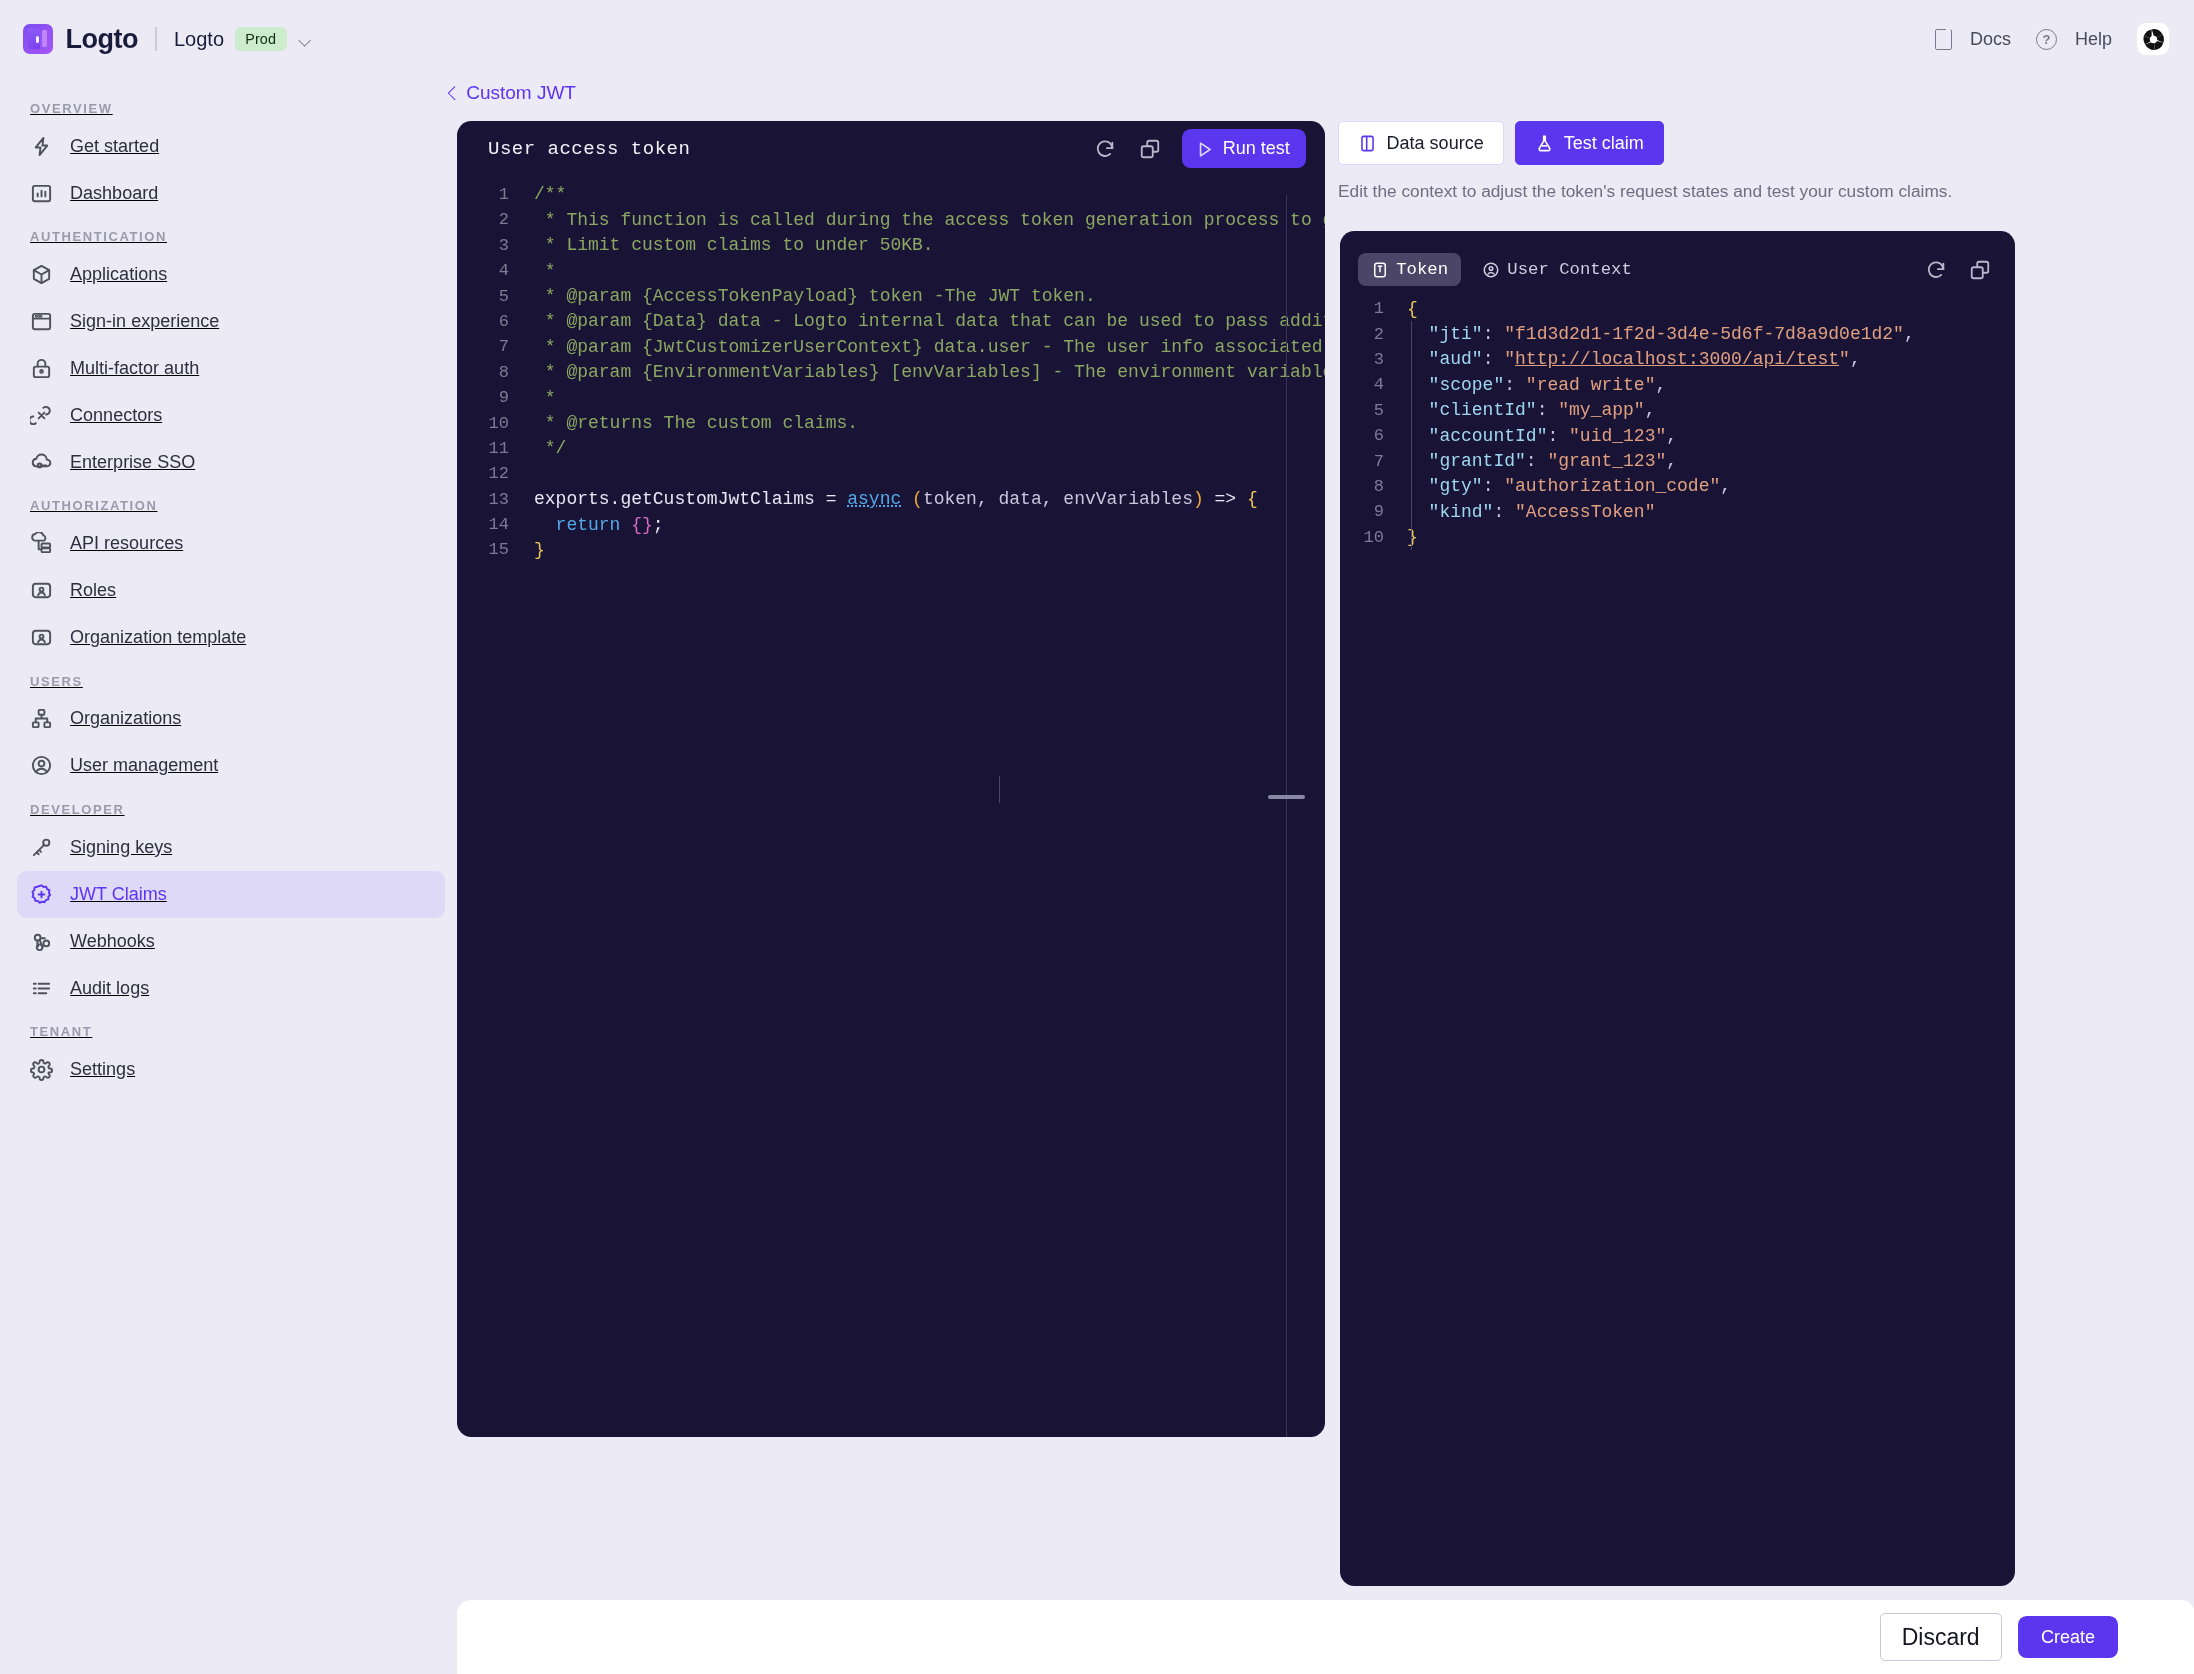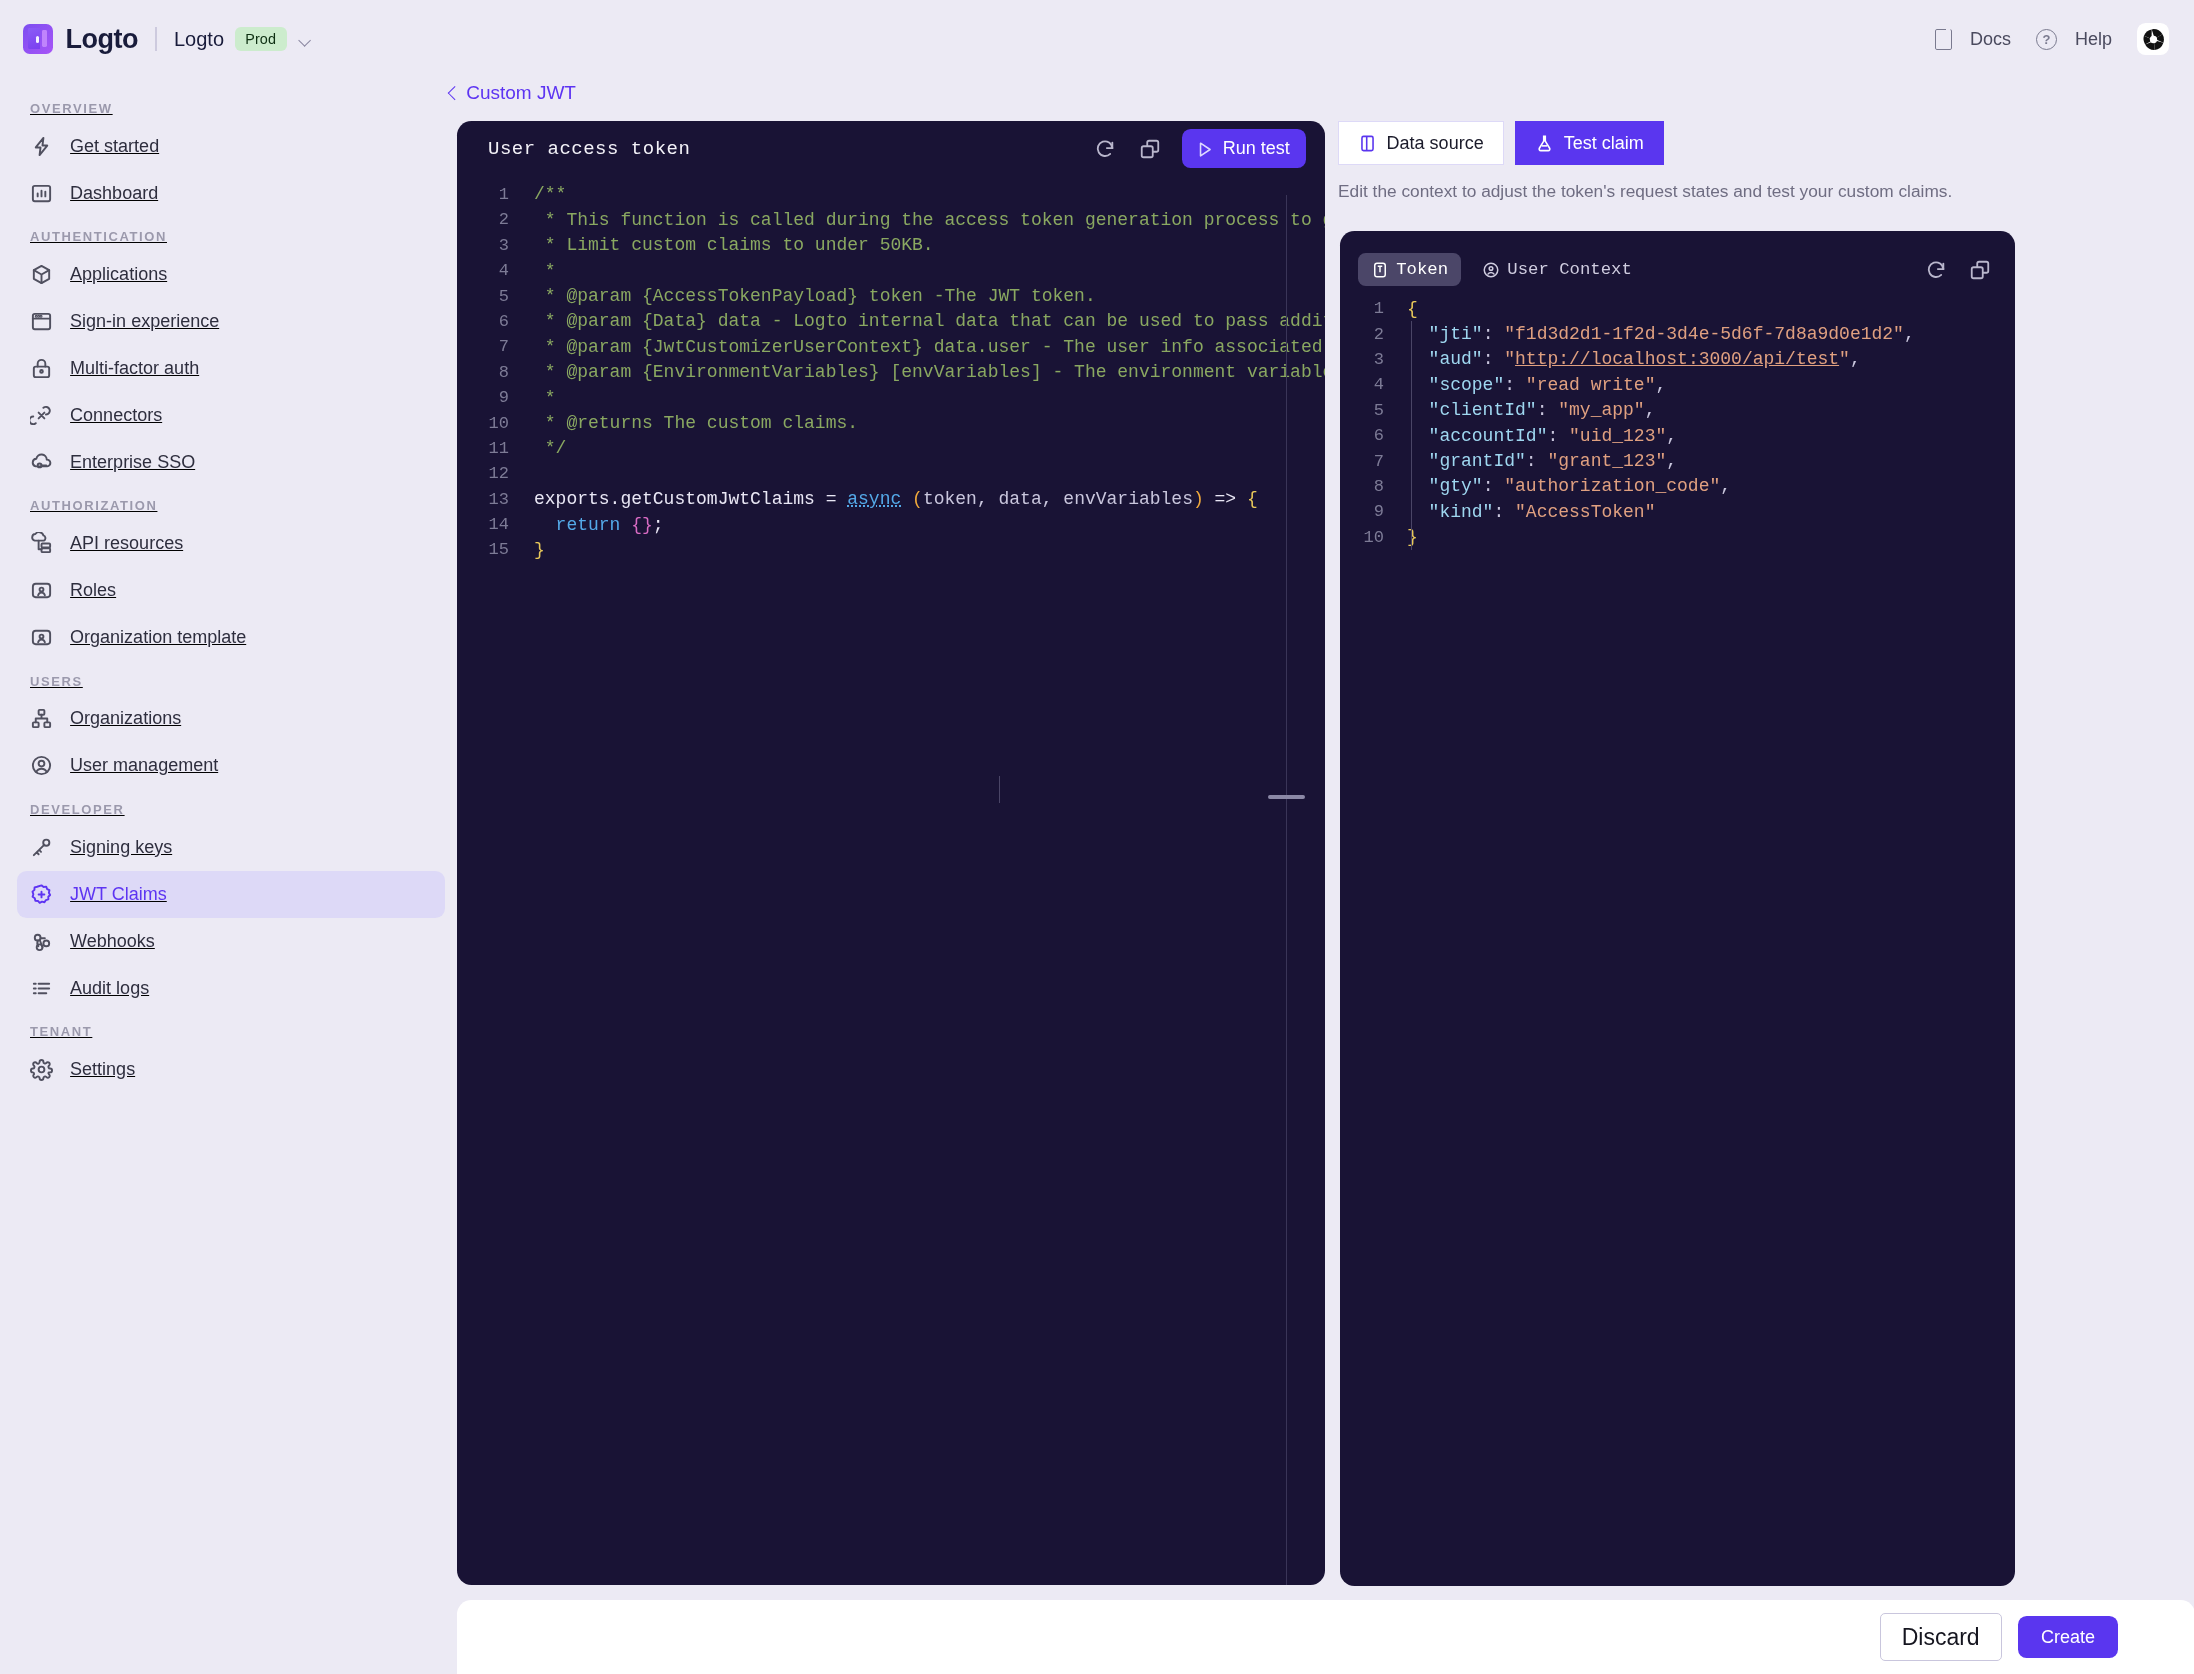--- a/index.html
+++ b/index.html
@@ -79,21 +79,21 @@
   .breadcrumb {
     position:absolute; left:446px; top:82px;
     display:flex; align-items:center; gap:7.7px;
     font-size:19px; color:#5d34f2; cursor:pointer;
   }
   .bc-arrow { width:12.5px;height:12.5px;position:relative;}
   .bc-arrow::before{content:"";position:absolute;left:3.8px;top:1.4px;width:8.6px;height:8.6px;
     border-left:1.9px solid #5d34f2;border-bottom:1.9px solid #5d34f2;transform:rotate(45deg);}
 
   .editor-panel {
-    position:absolute; left:457px; top:121px; width:868px; height:1464px;
+    position:absolute; left:457px; top:121px; width:868px; height:1316px;
     background:#191335; border-radius:14.4px; overflow:hidden;
   }
   .editor-head { height:55px; display:flex; align-items:center; padding:0 19px 0 31px; }
   .editor-title { font-family:"Liberation Mono", monospace; font-size:19px; color:#f3f2f8; letter-spacing:0.5px;}
   .editor-actions { margin-left:auto; display:flex; align-items:center; gap:18px; }
   .ico-btn { width:27px;height:27px;display:flex;align-items:center;justify-content:center;cursor:pointer;}
   .ico-btn svg { width:22px;height:22px; }
   .run-btn {
     display:flex; align-items:flex-end; gap:8.6px; background:#5a36ef; color:#fff;
     border:none; border-radius:8.6px; padding:8.6px 16.3px 8.6px 13.4px;
@@ -113,21 +113,21 @@
   .vr { color:#c9c6dd; }
   .underline-sq { text-decoration: underline; text-decoration-style: dotted; text-decoration-color:#54a9e8;}
   .indent-guide { position:absolute; left:542px; top:600px; width:1.4px; height:27px; background:#4a4566; }
   .edge-rule { position:absolute; left:829px; top:19px; width:1px; height:1391px; background:#3a3558; }
   .hscroll-thumb { position:absolute; left:811px; top:619px; width:37px; height:3.8px; background:#8b88a6; border-radius:1.9px; }
 
   
   .right-col { position:absolute; left:1338px; top:121px; width:681px; }
   .seg { display:flex; gap:11.5px; }
   .seg-btn {
-    display:flex; align-items:center; gap:9.6px; border-radius:0; cursor:pointer;
+    display:flex; align-items:center; gap:9.6px; border-radius:5px; cursor:pointer;
     padding:10.6px 19px; font-size:18px; font-family:"Liberation Sans",sans-serif;
   }
   .seg-btn.inactive { background:#ffffff; color:#1a1a2a; border:1px solid #ddd9f7; }
   .seg-btn.active { background:#5a36ef; color:#ffffff; border:1px solid #5a36ef; }
   .seg-btn svg { width:19px;height:19px; }
   .seg-desc { margin-top:16.3px; font-size:17.3px; color:#6f6d82; }
 
   .ctx-panel {
     position:absolute; left:1340px; top:231px; width:675px; height:1355px;
     background:#191335; border-radius:14.4px; overflow:hidden;

